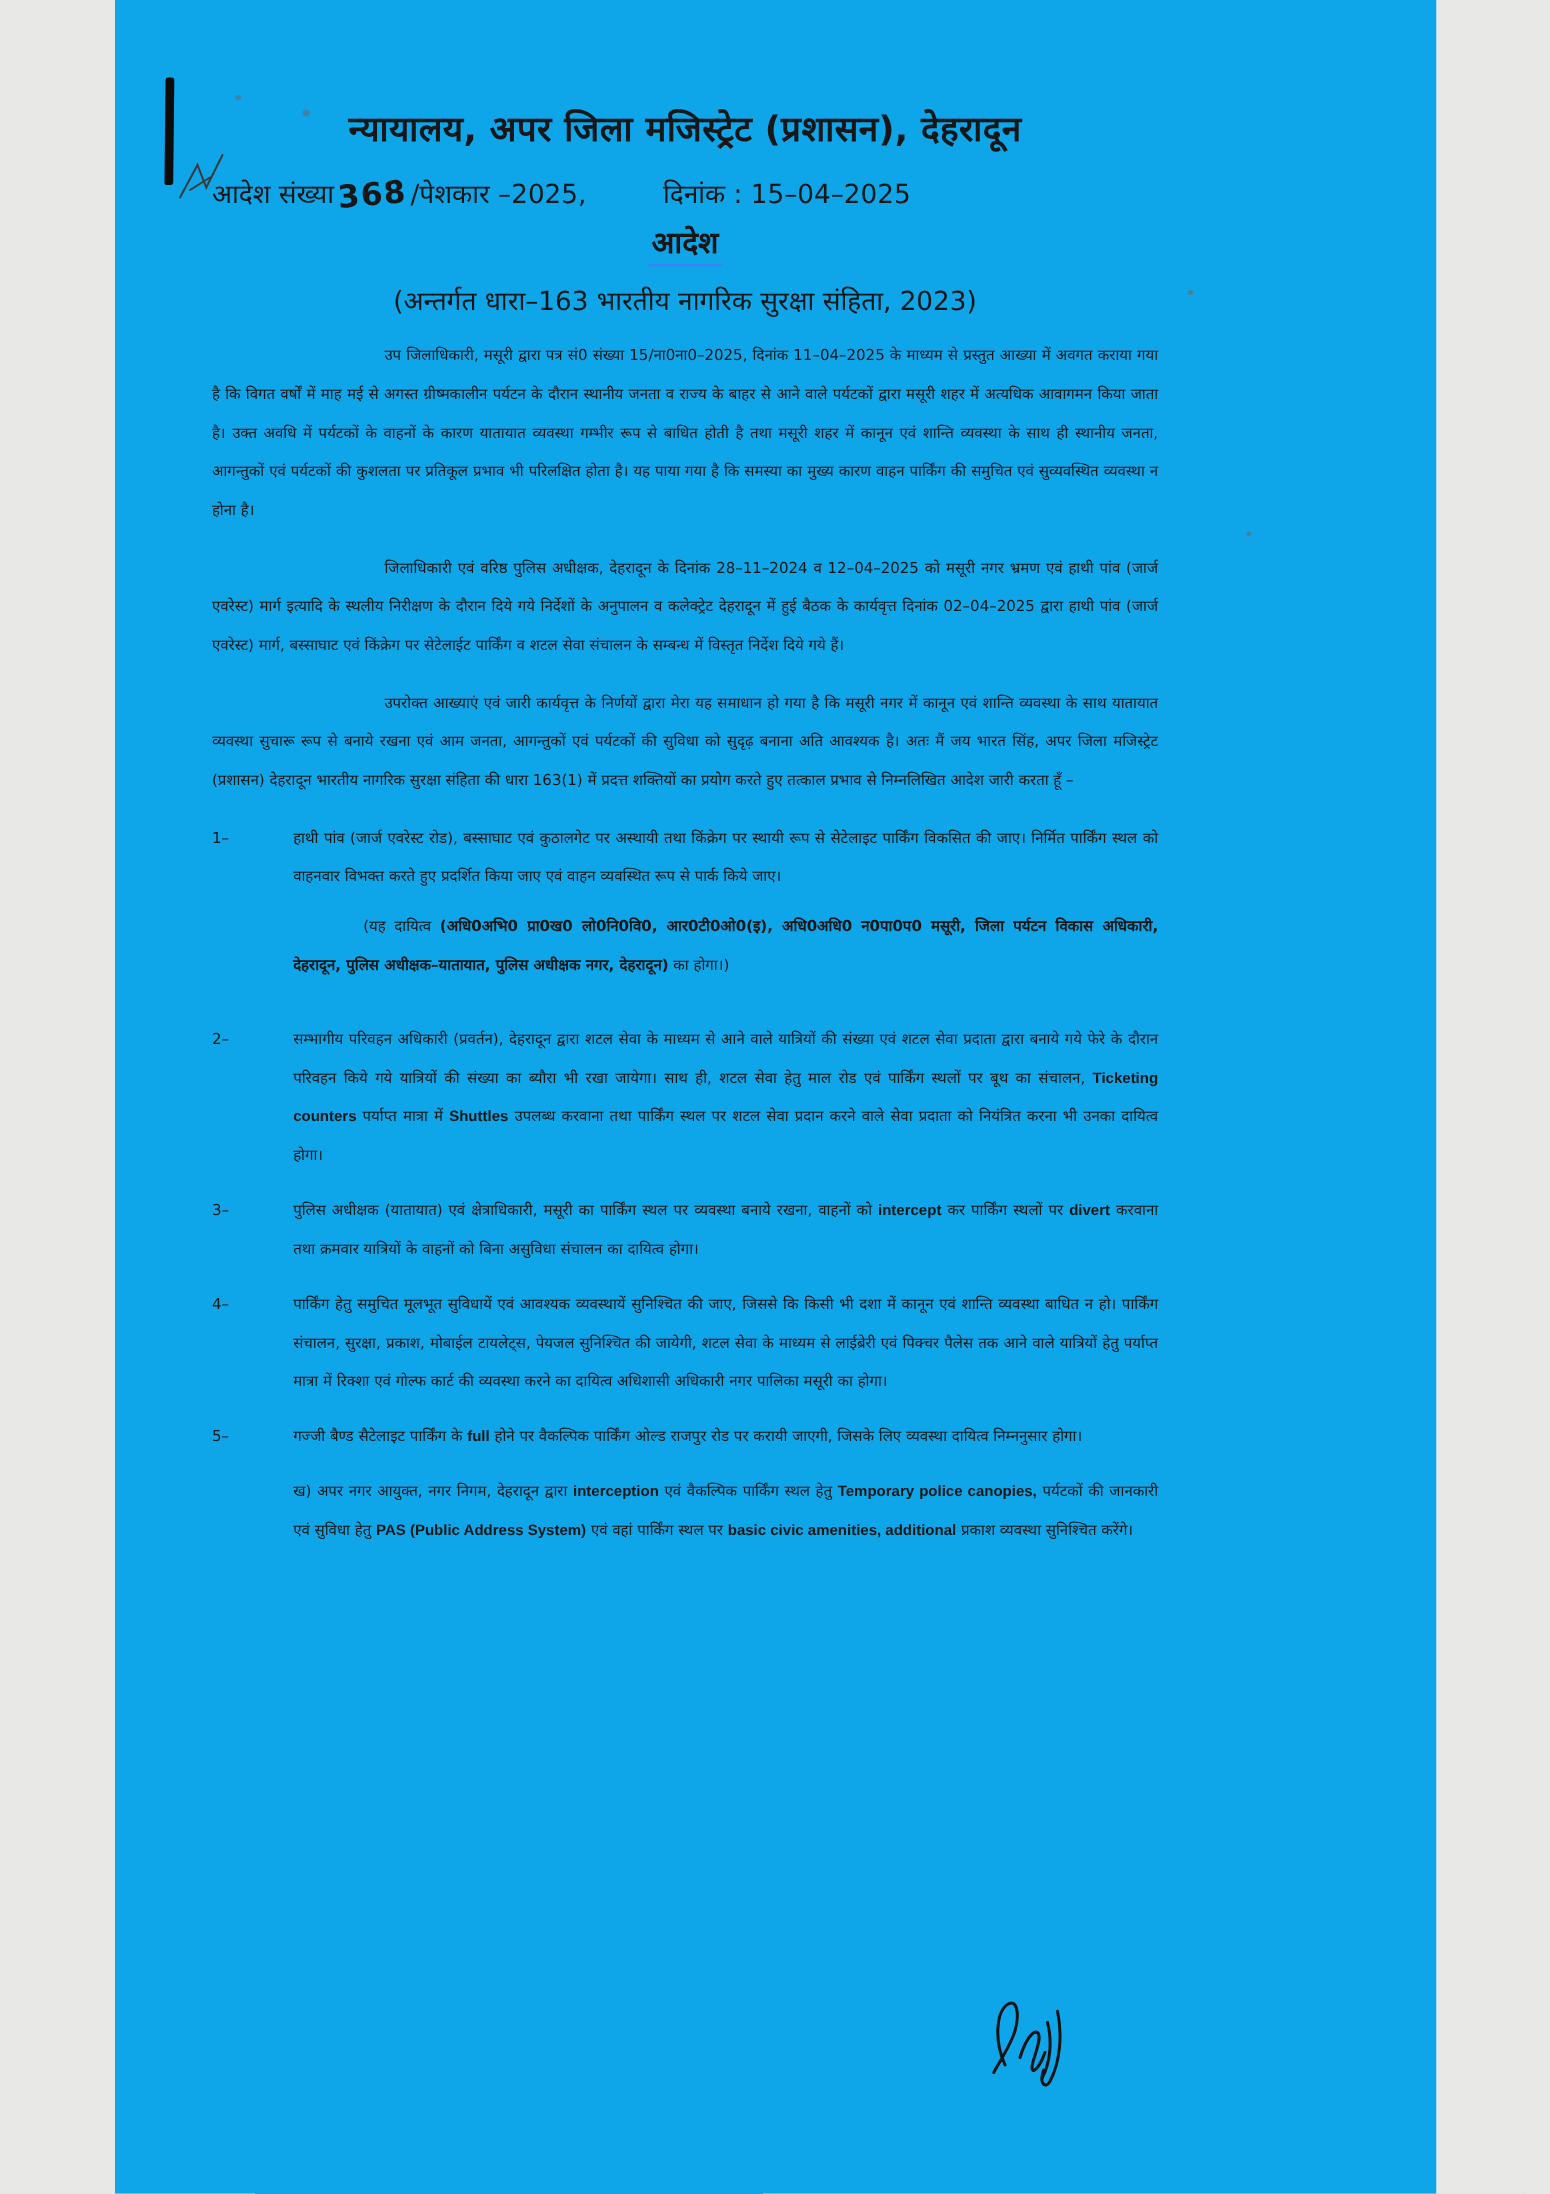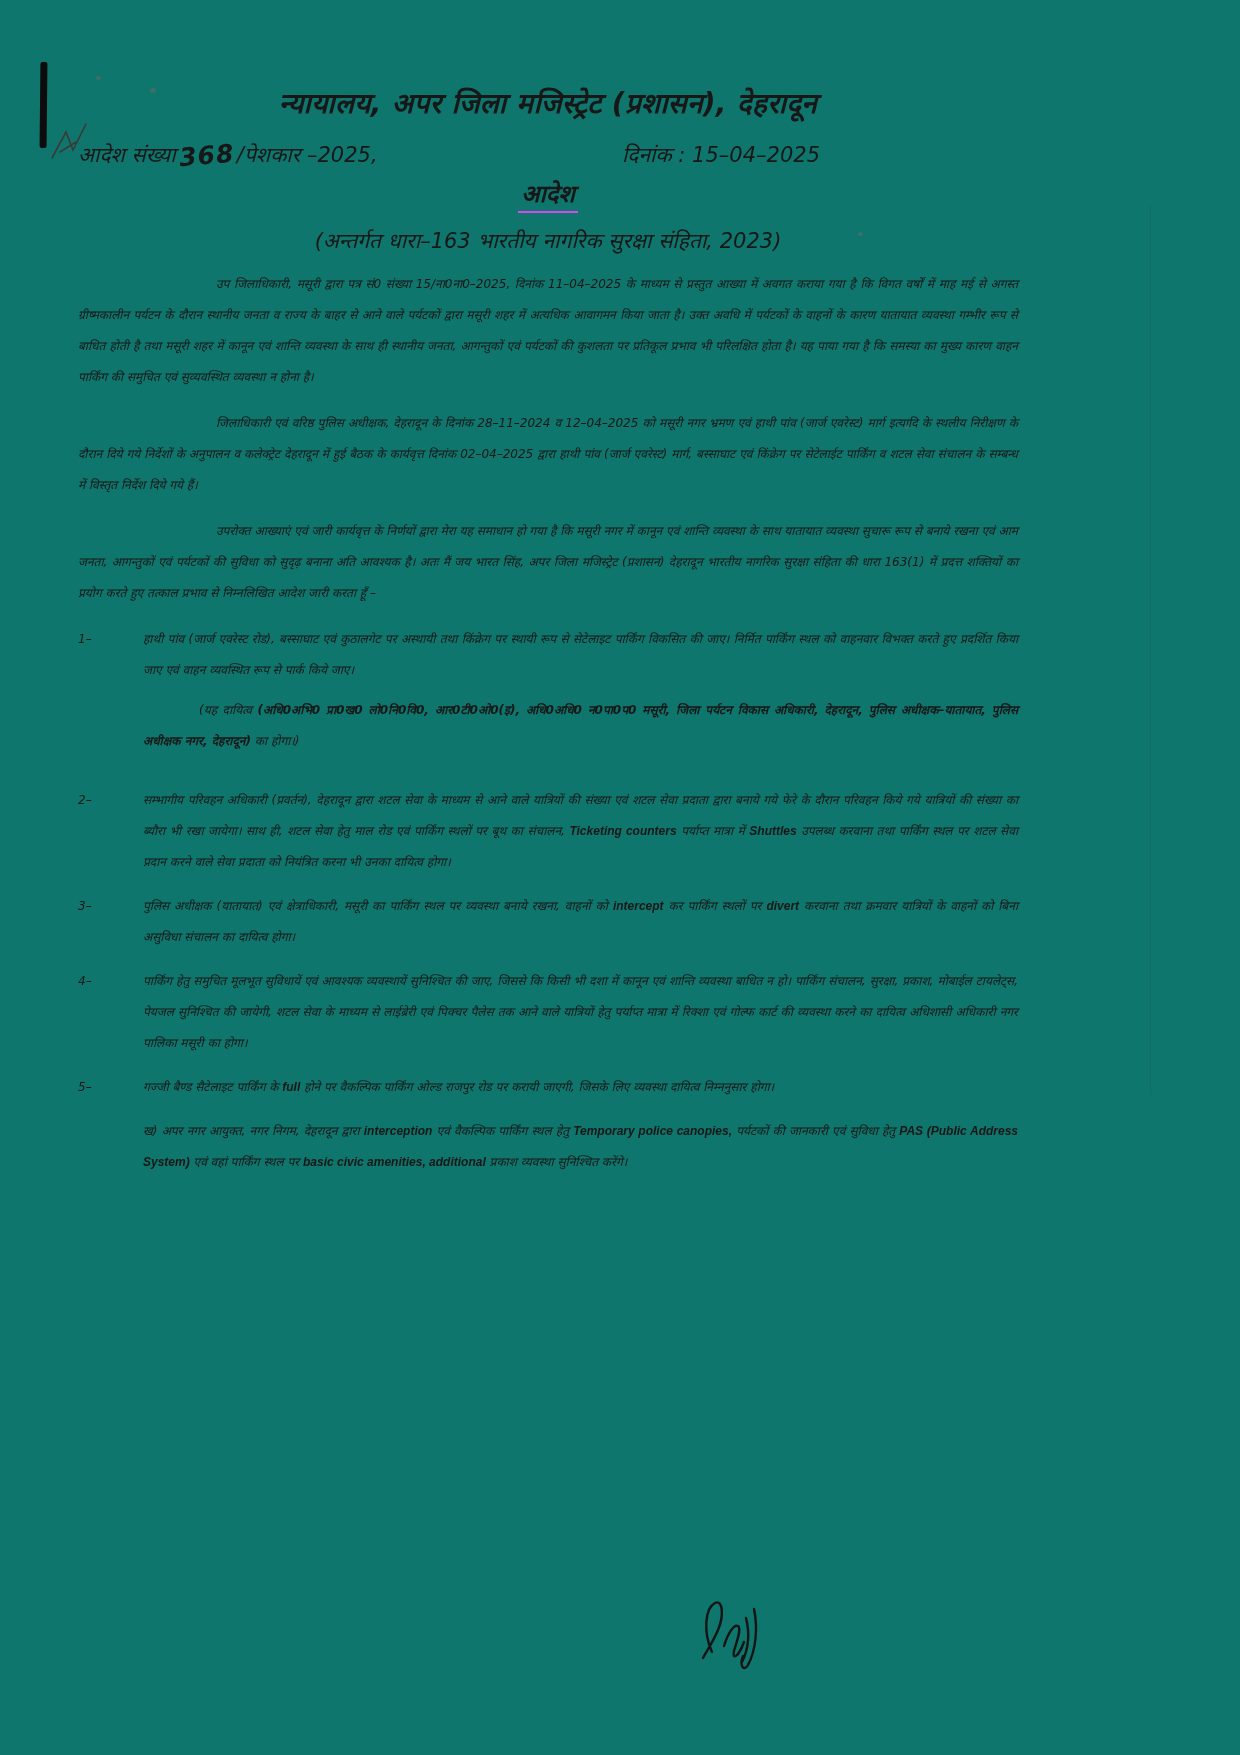--- a/index.html
+++ b/index.html
@@ -1,34 +1,33 @@
 <!DOCTYPE html>
 <html lang="hi"><head>
 <meta charset="utf-8">
 <style>
   html,body{margin:0;padding:0;background:#e8e8e6;}
   .page{
     position:relative;
-    width:1240px;height:1755px;
+    width:1057px;height:1755px;
     margin:0 auto;
-    background:#0f766e;
+    background:#0ea5e9;
     overflow:hidden;
     color:#171717;
     font-family:"DejaVu Sans","Liberation Sans",sans-serif;
     box-sizing:border-box;
-    font-style:italic;
   }
   .content{padding:86px 222px 0 78px;}
   .title{text-align:center;font-size:28px;font-weight:700;letter-spacing:.3px;line-height:1.25;}
   .order-line{display:flex;justify-content:space-between;align-items:baseline;margin-top:18px;font-size:21px;}
   .order-no{white-space:nowrap;}
   .handwritten{display:inline-block;font-size:25px;font-weight:700;transform:rotate(-5deg) translateY(2px);letter-spacing:1px;padding:0 3px;}
   .order-date{white-space:nowrap;margin-right:198px;}
   .heading-wrap{text-align:center;margin-top:8px;}
-  .heading{display:inline-block;font-size:24px;font-weight:700;border-bottom:2px solid #d946ef;padding:0 3px 2px;}
+  .heading{display:inline-block;font-size:24px;font-weight:700;border-bottom:2px solid #3b82f6;padding:0 3px 2px;}
   .subheading{text-align:center;font-size:21px;margin-top:13px;}
   .body{margin-top:15px;font-size:12px;line-height:31px;text-align:justify;}
   .para{text-indent:138px;margin:0 0 15px;}
   .item{display:flex;margin:0 0 13px;}
   .inum{width:65px;flex:none;}
   .itext{flex:1;text-align:justify;}
   .note{margin:-4px 0 28px 65px;text-indent:56px;text-align:justify;}
   .sub{margin:0 0 15px 65px;text-align:justify;}
   .b{font-weight:700;}
   .lat{font-family:"Liberation Sans","DejaVu Sans",sans-serif;font-weight:700;margin-top:48px;}

